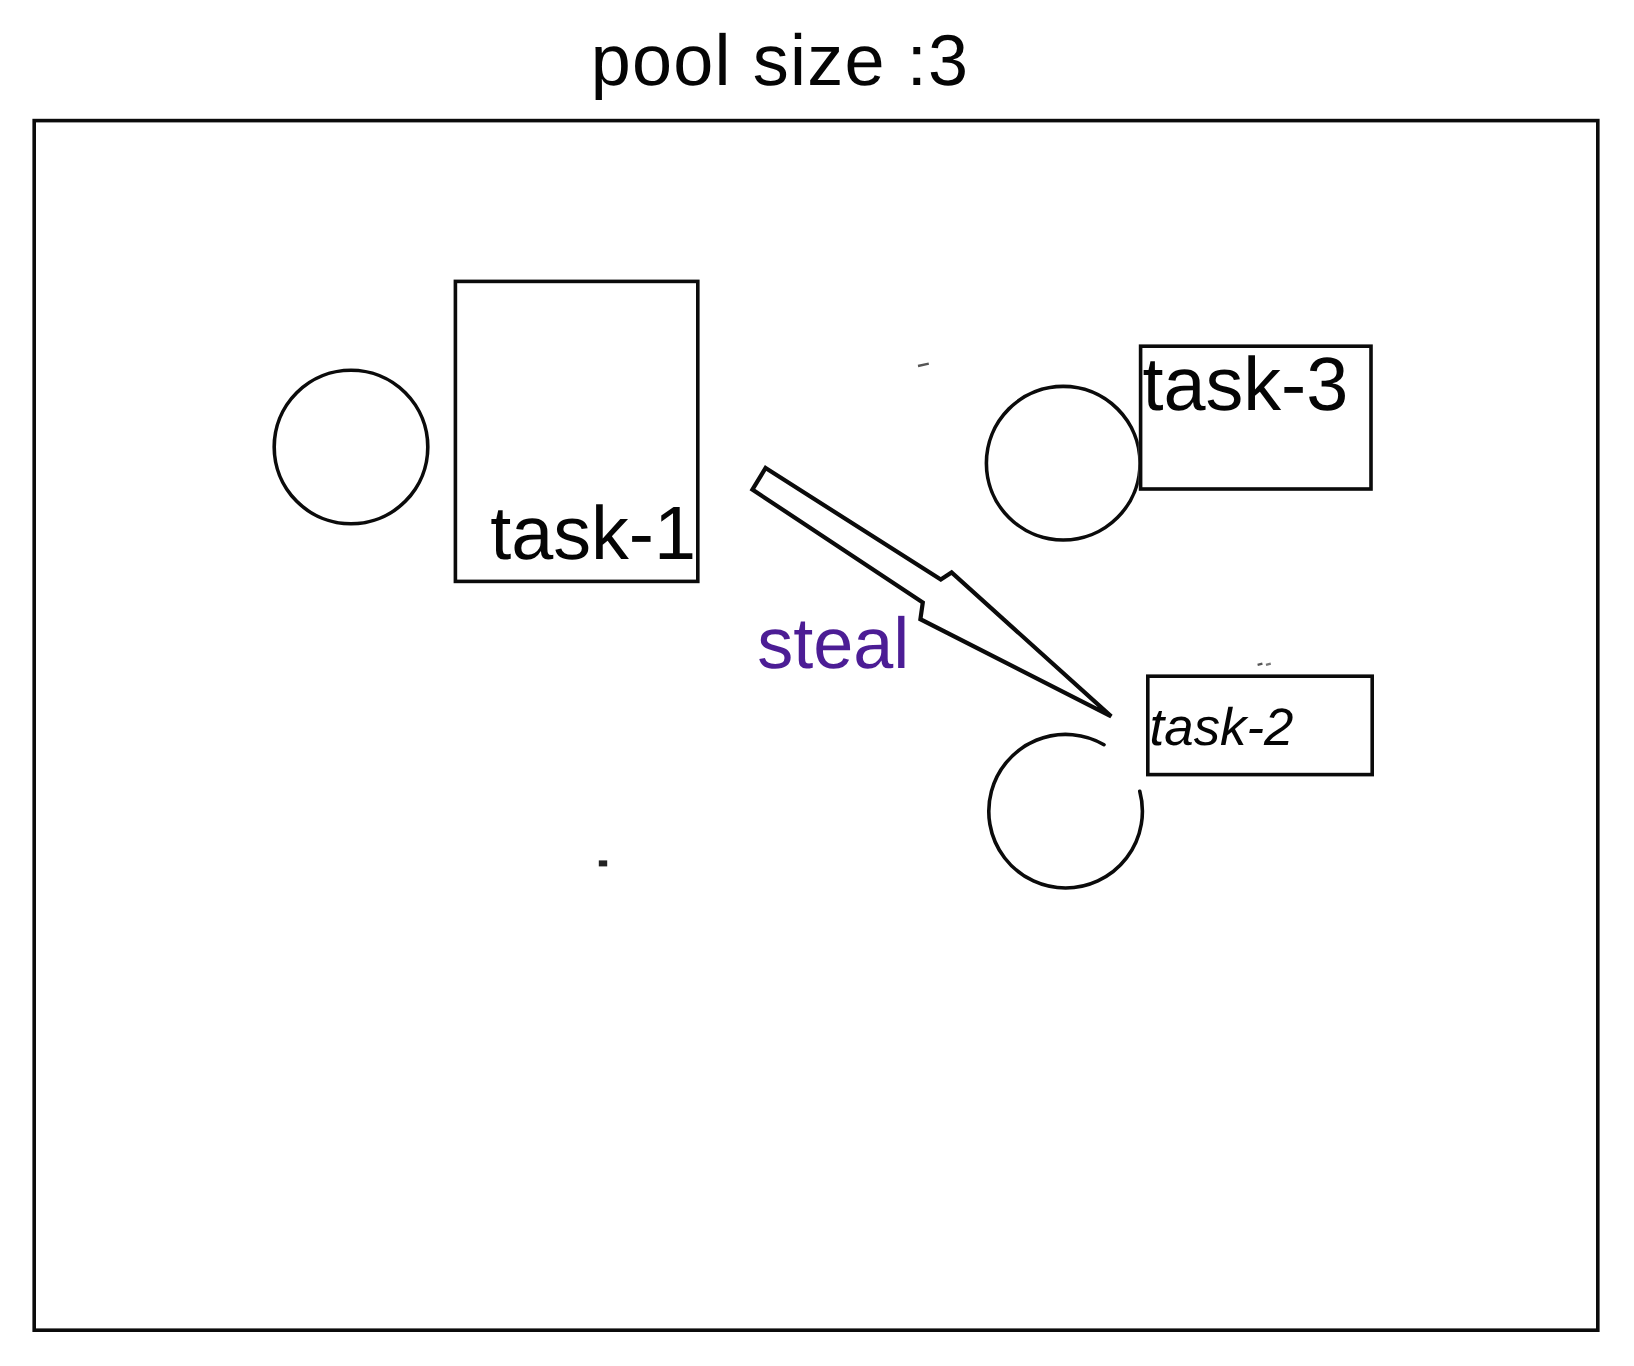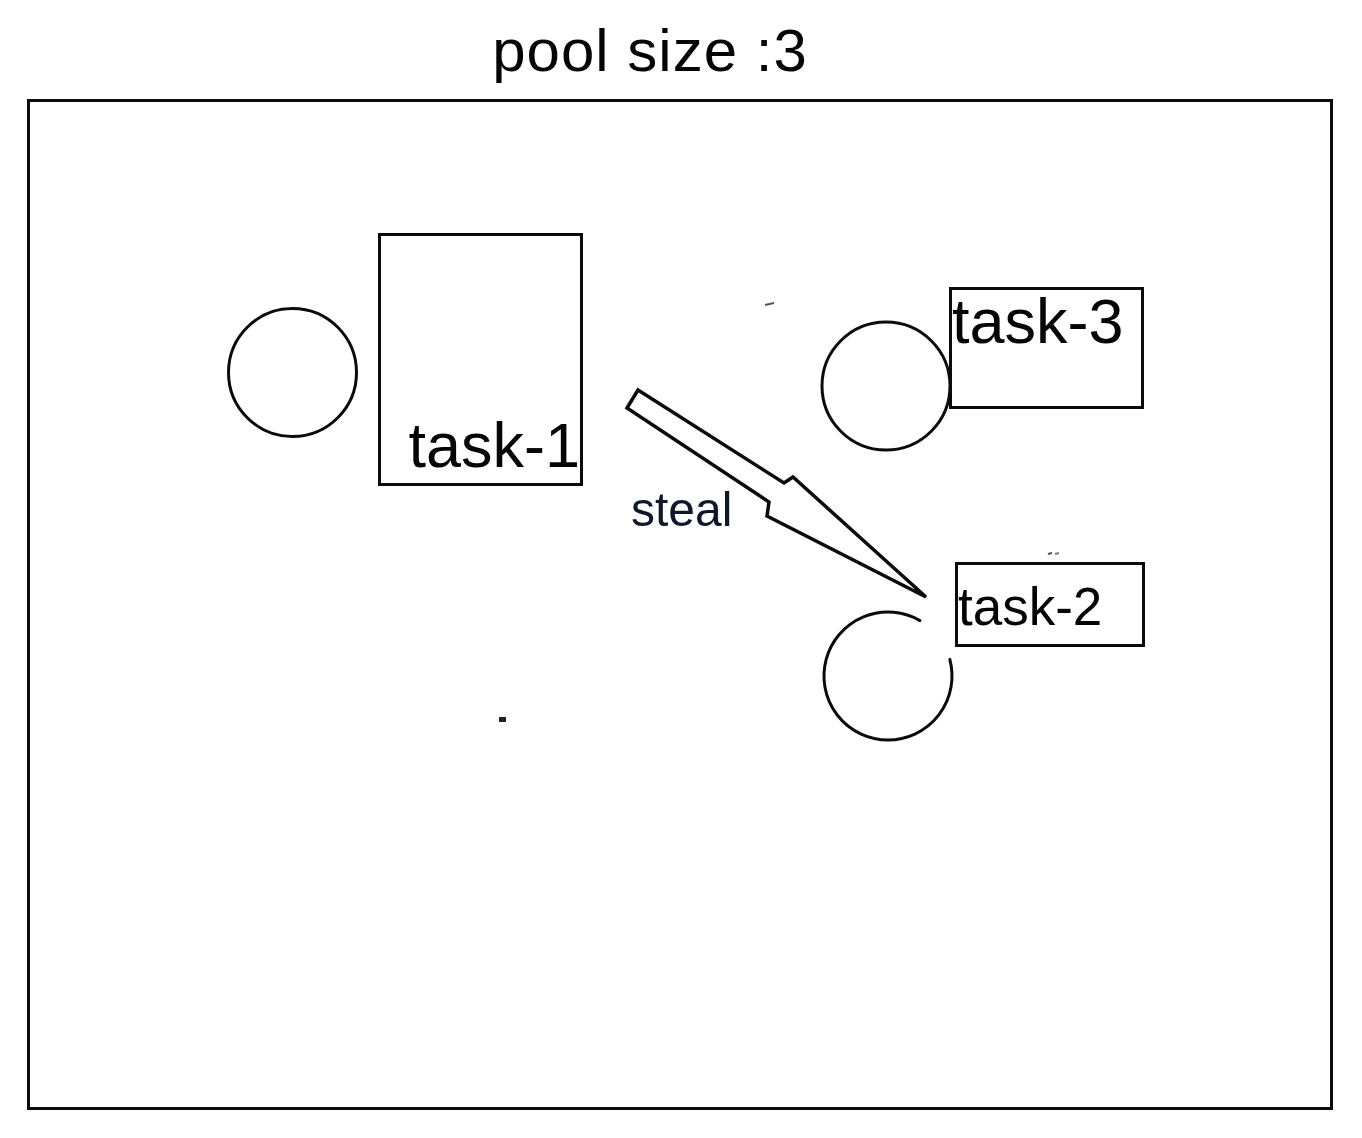--- a/index.html
+++ b/index.html
@@ -87,29 +87,30 @@
   }
   .task-box-2 {
     left: 955px;
     top: 562px;
     width: 190px;
     height: 85px;
     align-items: center;
     justify-content: flex-start;
   }
   .task-box-2 .task-label {
-    font-size: 53px;
+    font-size: 44px;
     padding-top: 4px;
+    font-style: italic;
   }
   .steal-label {
     position: absolute;
     left: 631px;
-    top: 486px;
-    font-size: 48px;
-    color: #0f172a;
+    top: 507px;
+    font-size: 60px;
+    color: #4c1d95;
     line-height: 1;
   }
 </style>
 </head>
 <body>
 
 <div class="stage">
 
   <div class="diagram-title">pool size :3</div>
 

